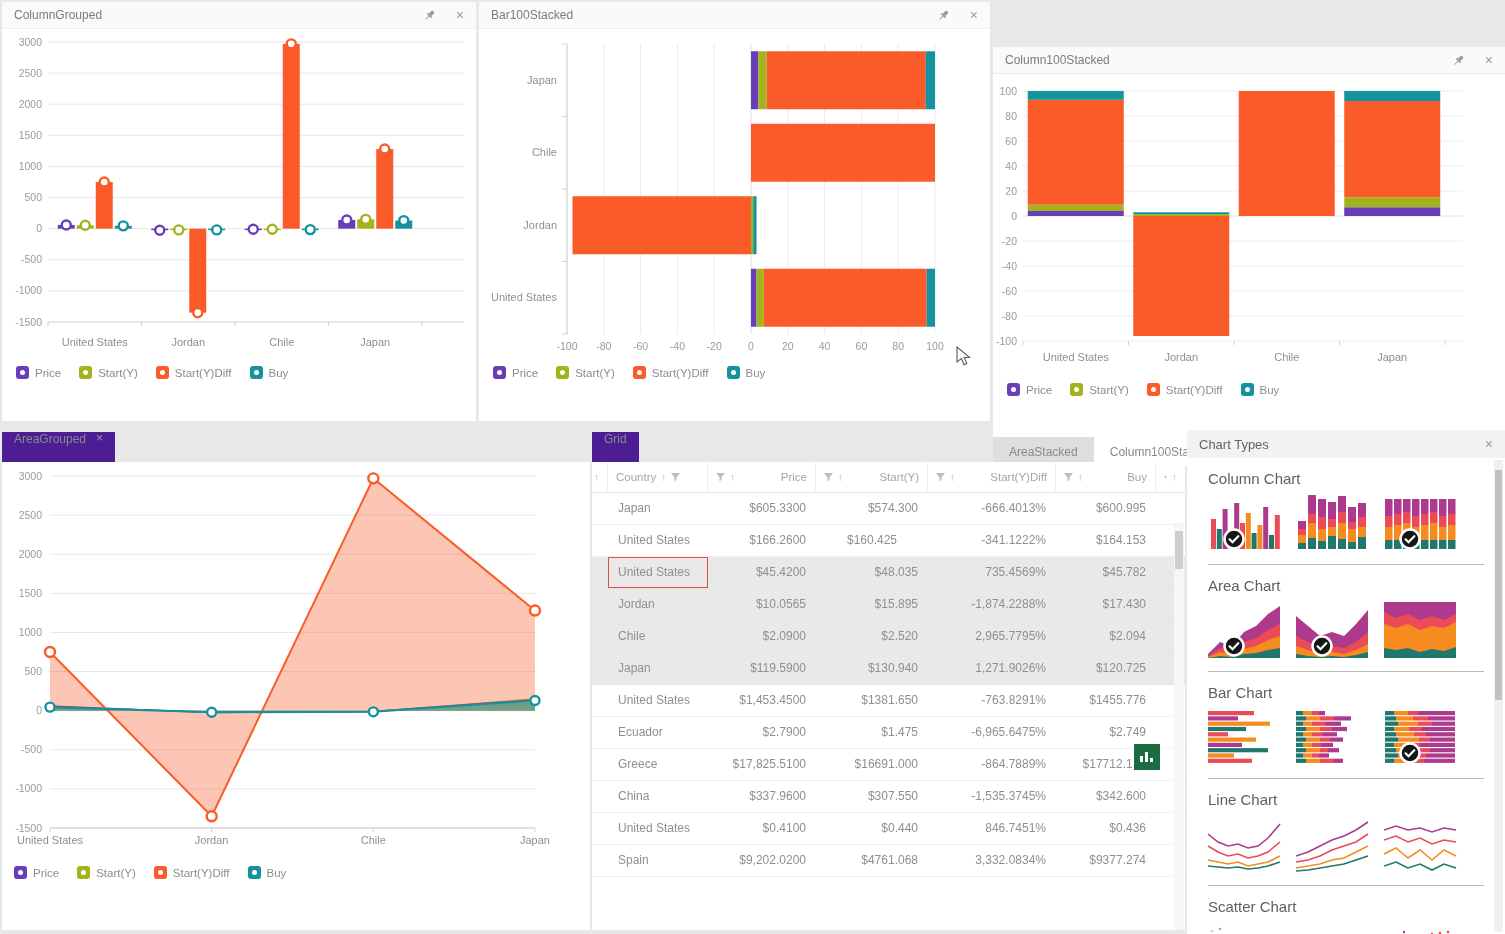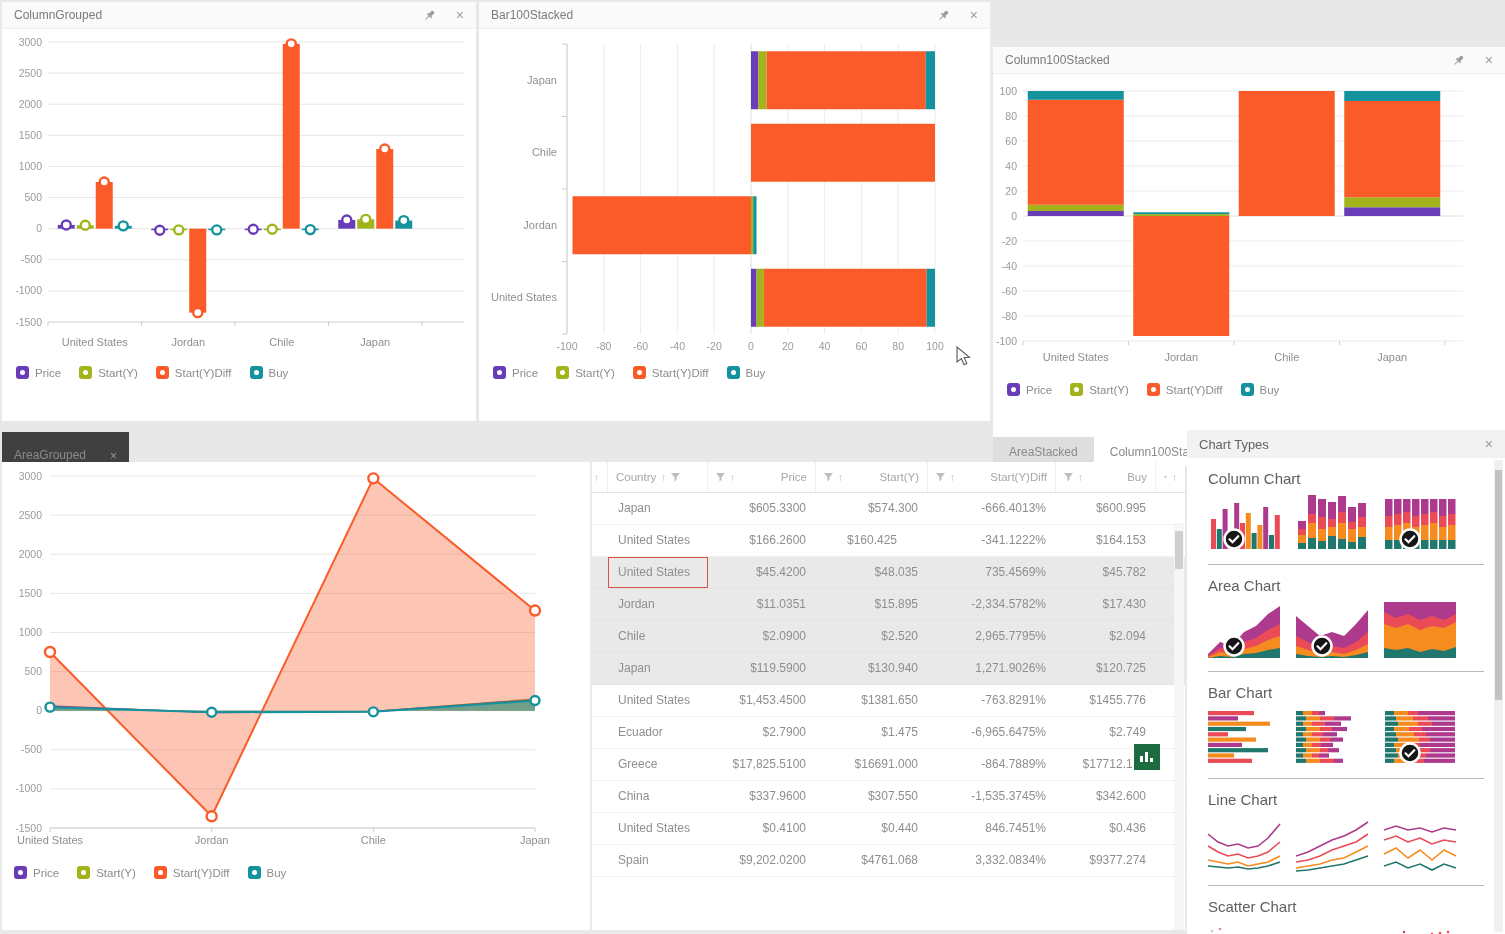--- a/index.html
+++ b/index.html
@@ -15,21 +15,21 @@
   .lg-row{position:absolute;display:flex;gap:18px;align-items:center;font-size:11.5px;color:#8c8c8c;}
   .lg-item{display:inline-flex;align-items:center;}
   .lg-sw{width:13px;height:13px;border-radius:3px;display:inline-flex;align-items:center;justify-content:center;margin-right:6px;}
   .lg-dot{width:5px;height:5px;border-radius:50%;background:#fff;}
   
   .btabs{position:absolute;left:0;right:0;bottom:0;height:29px;background:#e7e7e7;display:flex;align-items:stretch;}
   .btab{display:flex;align-items:center;padding:0 16px;font-size:12px;color:#8a8a8a;gap:14px;background:#dedede;}
   .btab.active{background:#fff;}
   
   .tabrow{height:30px;display:flex;align-items:stretch;background:transparent;}
-  .tab{background:#404040;display:flex;align-items:flex-end;padding:0 12px;font-size:12px;color:#8a8a8a;gap:24px;}
+  .tab{background:#4c1d95;display:flex;align-items:flex-start;padding:0 12px;font-size:12px;color:#8a8a8a;gap:10px;}
   .pbody{position:absolute;left:0;right:0;top:30px;bottom:0;background:#fff;overflow:hidden;}
   
   .ghead{display:flex;height:30px;border-bottom:1px solid #e2e2e2;background:#fff;}
   .gh{display:flex;align-items:center;font-size:11.5px;color:#a6a6a6;padding:0 8px;gap:5px;
       border-right:1px solid #efefef;box-sizing:border-box;overflow:hidden;white-space:nowrap;}
   .gh .sp{flex:1;}
   .sort-a{font-size:10px;color:#b5b5b5;}
   .grow{display:flex;height:31px;align-items:center;border-bottom:1px solid #f1f1f1;background:#fff;}
   .grow.sel{background:#e9e9e9;border-bottom-color:#e4e4e4;}
   .gc{font-size:12px;color:#8f8f8f;padding:0 10px;box-sizing:border-box;white-space:nowrap;overflow:hidden;height:31px;line-height:31px;}
@@ -431,20 +431,25 @@
             <span class="lg-sw" style="background: rgb(20, 146, 158);">
               <span class="lg-dot"></span>
             </span>
             <span>Buy</span>
           </span>
         </div>
     </div>
   </section>
 
   <section style="position:absolute;left:592px;top:432px;width:593px;height:498px;">
+    <div class="tabrow">
+      <div class="tab">
+        <span>Grid</span>
+      </div>
+    </div>
     <div class="pbody">
       <div class="ghead" id="ghead">
           <div class="gh" style="width: 16px; padding: 0px 2px;">
             <span class="sort-a">↑</span>
           </div>
           <div class="gh" style="width: 100px;">
             <span>Country</span>
             <span class="sort-a">↑</span>
             <svg width="9" height="9" viewBox="0 0 9 9">
               <path d="M0 0h9L5.5 4.2v2.6L3.5 8.5V4.2z" fill="#bdbdbd"></path>
@@ -513,23 +518,23 @@
             <div class="gc outline" style="width: 100px;">United States</div>
             <div class="gc num" style="width: 108px;">$45.4200</div>
             <div class="gc num" style="width: 112px;">$48.035</div>
             <div class="gc num" style="width: 128px;">735.4569%</div>
             <div class="gc num" style="width: 100px;">$45.782</div>
             <div class="gc" style="width: 29px; padding: 0px;"></div>
           </div>
           <div class="grow sel">
             <div class="gc" style="width: 16px; padding: 0px;"></div>
             <div class="gc" style="width: 100px;">Jordan</div>
-            <div class="gc num" style="width: 108px;">$11.0351</div>
+            <div class="gc num" style="width: 108px;">$10.0565</div>
             <div class="gc num" style="width: 112px;">$15.895</div>
-            <div class="gc num" style="width: 128px;">-2,334.5782%</div>
+            <div class="gc num" style="width: 128px;">-1,874.2288%</div>
             <div class="gc num" style="width: 100px;">$17.430</div>
             <div class="gc" style="width: 29px; padding: 0px;"></div>
           </div>
           <div class="grow sel">
             <div class="gc" style="width: 16px; padding: 0px;"></div>
             <div class="gc" style="width: 100px;">Chile</div>
             <div class="gc num" style="width: 108px;">$2.0900</div>
             <div class="gc num" style="width: 112px;">$2.520</div>
             <div class="gc num" style="width: 128px;">2,965.7795%</div>
             <div class="gc num" style="width: 100px;">$2.094</div>

